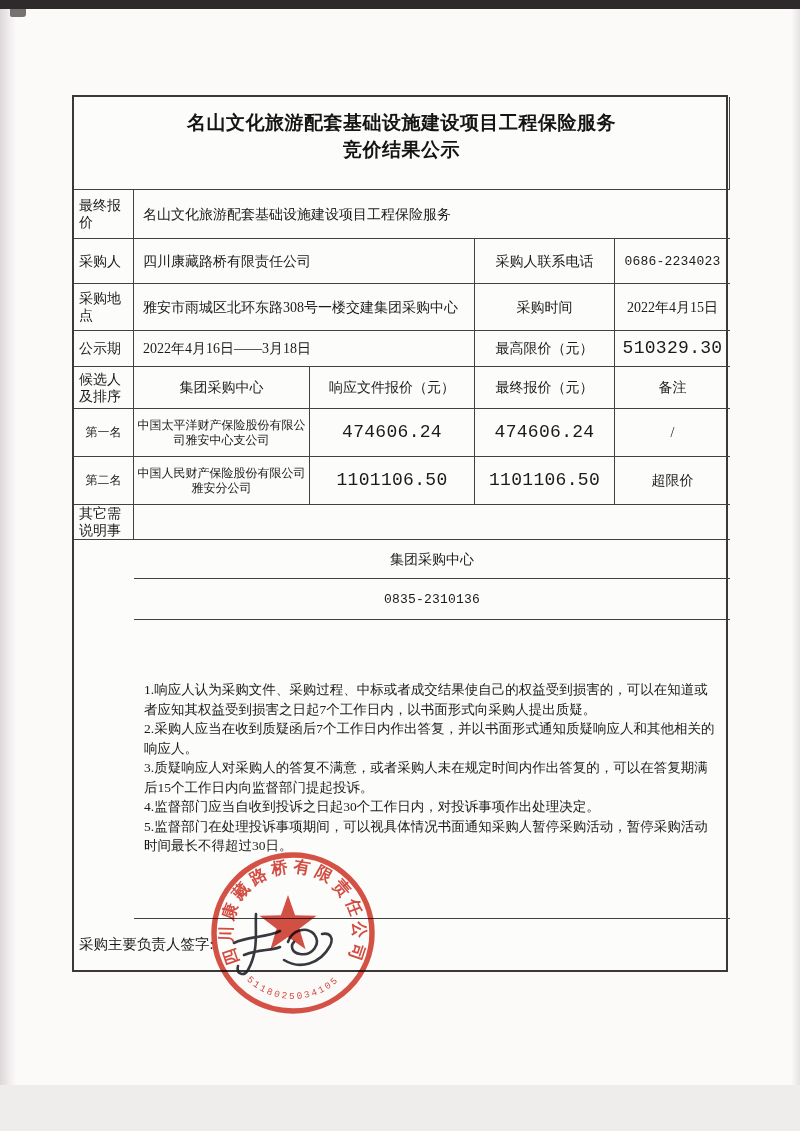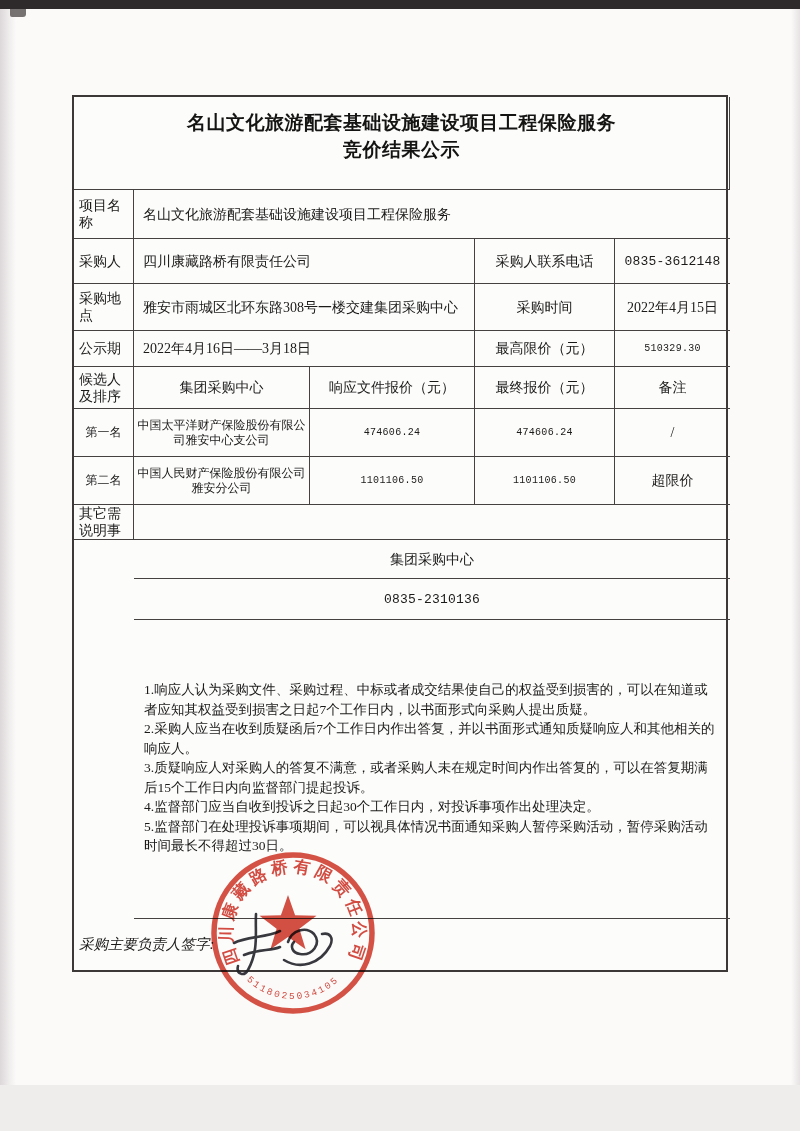--- a/index.html
+++ b/index.html
@@ -14,26 +14,26 @@
   .scan-corner-mark { position:absolute; left:10px; top:9px; width:16px; height:8px; background:#55504f; border-radius:0 0 3px 2px; opacity:.8; }
 
   .doc-table { position:absolute; left:72px; top:95px; width:656px;
                display:grid;
                grid-template-columns:60px 176px 165px 140px 115px;
                grid-template-rows:93px 49px 45px 47px 36px 42px 48px 48px 35px 39px 41px 299px 51px;
                border:2px solid #3b3837; background:rgba(255,255,255,0.35); color:#1b1a19; }
   .c { display:flex; align-items:center; border-right:1.5px solid #454140; border-bottom:1.5px solid #454140;
        font-size:14px; line-height:17px; overflow:hidden; }
   .no-r { border-right:none; }
-  .no-b { border-bottom:none;font-style:italic; }
+  .no-b { border-bottom:none; }
   .lab { padding:2px 3px 2px 5px; }
   .val { padding:2px 6px 2px 9px; }
   .ctr { justify-content:center; text-align:center; padding:2px 3px;align-items:center; }
   .small { font-size:12px; line-height:15px; }
-  .num { font-family:"Liberation Mono","DejaVu Sans Mono",monospace; font-size:10px; letter-spacing:.3px; }
+  .num { font-family:"Liberation Mono","DejaVu Sans Mono",monospace; font-size:18px; letter-spacing:.3px; }
   .phone-num { font-family:"Liberation Mono","DejaVu Sans Mono",monospace; font-size:13px; letter-spacing:.2px; }
 
   .title-cell { grid-area:1/1/2/6; display:block; text-align:center; padding-top:12px;
                 font-size:19px; font-weight:700; line-height:27px; letter-spacing:.5px; color:#141413; }
 
   .objection-text { align-items:flex-start; padding:60px 10px 6px 10px; font-size:13.5px; line-height:19.5px;
                     white-space:pre-line; display:block; }
   .sig-row { padding-left:5px; font-size:14.5px; }
 
   .stamp { position:absolute; left:208px; top:850px; width:170px; height:166px;
@@ -50,37 +50,37 @@
   <div class="scan-corner-mark"></div>
 
   <div class="doc-table">
 
     <div class="c title-cell">
       <div>名山文化旅游配套基础设施建设项目工程保险服务</div>
       <div>竞价结果公示</div>
     </div>
 
     <div class="c lab" style="grid-area:2/1/3/2">
-        <span>项目名称</span>
+        <span>最终报价</span>
       </div>
     <div class="c val no-r" style="grid-area:2/2/3/6">
         <span>名山文化旅游配套基础设施建设项目工程保险服务</span>
       </div>
 
     <div class="c lab" style="grid-area:3/1/4/2">
         <span>采购人</span>
       </div>
     <div class="c val" style="grid-area:3/2/4/4">
         <span>四川康藏路桥有限责任公司</span>
       </div>
     <div class="c ctr" style="grid-area:3/4/4/5">
         <span>采购人联系电话</span>
       </div>
     <div class="c ctr no-r phone-num" style="grid-area:3/5/4/6">
-        <span>0835-3612148</span>
+        <span>0686-2234023</span>
       </div>
 
     <div class="c lab" style="grid-area:4/1/5/2">
         <span>采购地点</span>
       </div>
     <div class="c val" style="grid-area:4/2/5/4">
         <span>雅安市雨城区北环东路308号一楼交建集团采购中心</span>
       </div>
     <div class="c ctr" style="grid-area:4/4/5/5">
         <span>采购时间</span>

